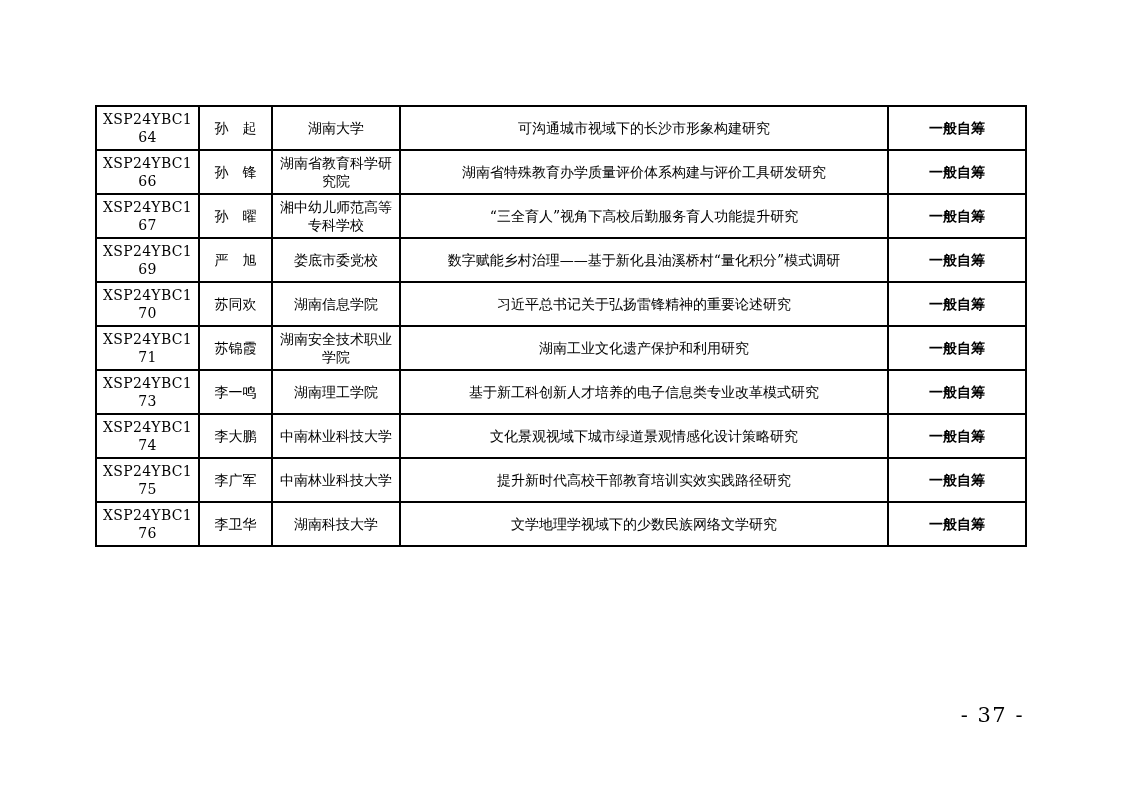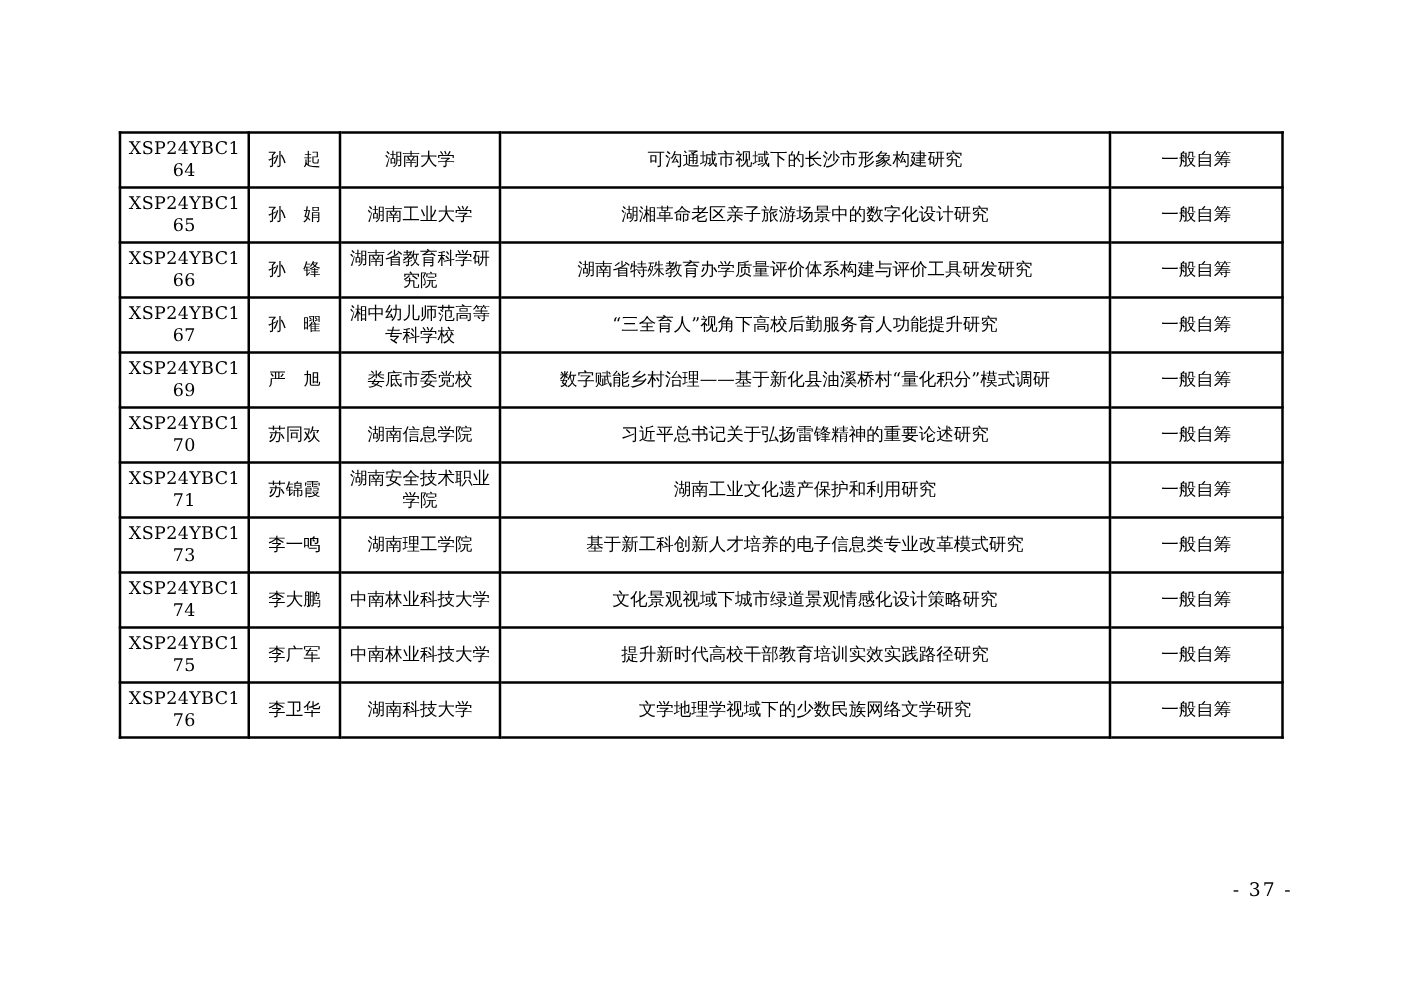--- a/index.html
+++ b/index.html
@@ -43,27 +43,27 @@
     font-size: 14px;
   }
   td.c-inst {
     padding: 1px 4px;
   }
   td.c-title {
     text-align: left;
     padding: 1px 22px 1px 8px;
   }
   td.c-fund {
-    font-weight: normal;
+    font-weight: bold;
   }
   .page-number {
     position: absolute;
     top: 703px;
-    right: 88px;
-    font-size: 15px;
+    right: 98px;
+    font-size: 21px;
     letter-spacing: 1.5px;
     white-space: pre;
   }
 </style>
 </head>
 <body>
 
 <table class="doc-table">
   <colgroup>
     <col style="width:103px">
@@ -71,27 +71,20 @@
     <col style="width:128px">
     <col style="width:488px">
     <col style="width:138px">
   </colgroup>
   <tbody>
     <tr>
       <td class="c-id">XSP24YBC164</td>
       <td class="c-name">孙　起</td>
       <td class="c-inst">湖南大学</td>
       <td class="c-title">可沟通城市视域下的长沙市形象构建研究</td>
-      <td class="c-fund">一般自筹</td>
-    </tr>
-    <tr>
-      <td class="c-id">XSP24YBC165</td>
-      <td class="c-name">孙　娟</td>
-      <td class="c-inst">湖南工业大学</td>
-      <td class="c-title">湖湘革命老区亲子旅游场景中的数字化设计研究</td>
       <td class="c-fund">一般自筹</td>
     </tr>
     <tr>
       <td class="c-id">XSP24YBC166</td>
       <td class="c-name">孙　锋</td>
       <td class="c-inst">湖南省教育科学研究院</td>
       <td class="c-title">湖南省特殊教育办学质量评价体系构建与评价工具研发研究</td>
       <td class="c-fund">一般自筹</td>
     </tr>
     <tr>

